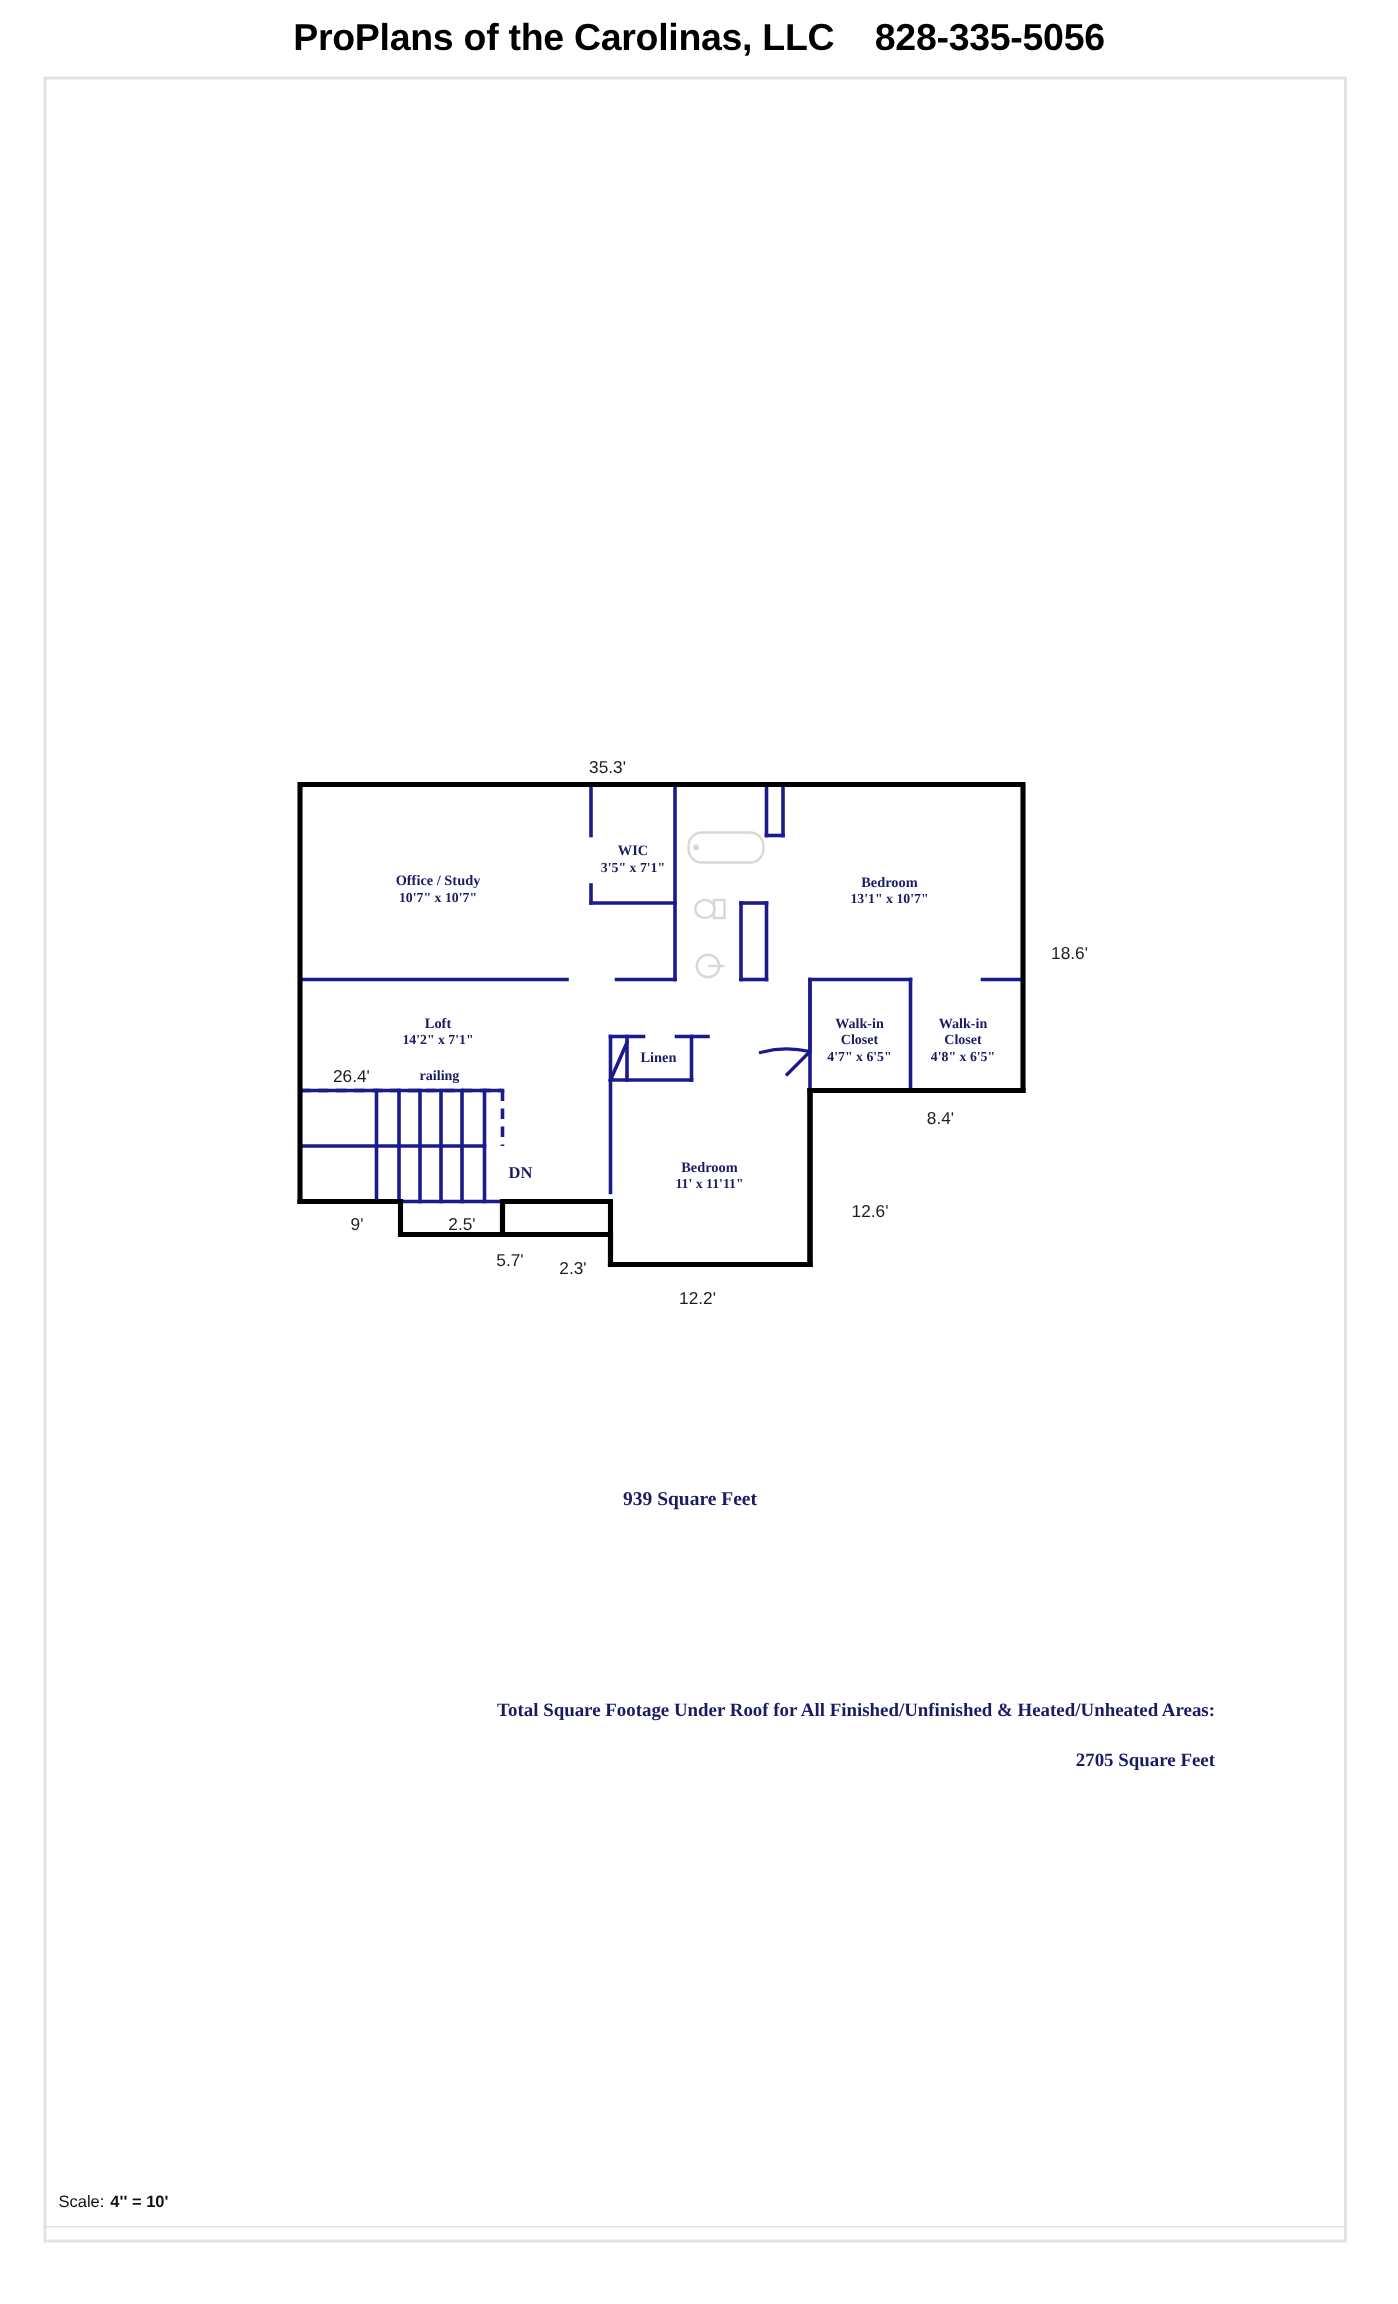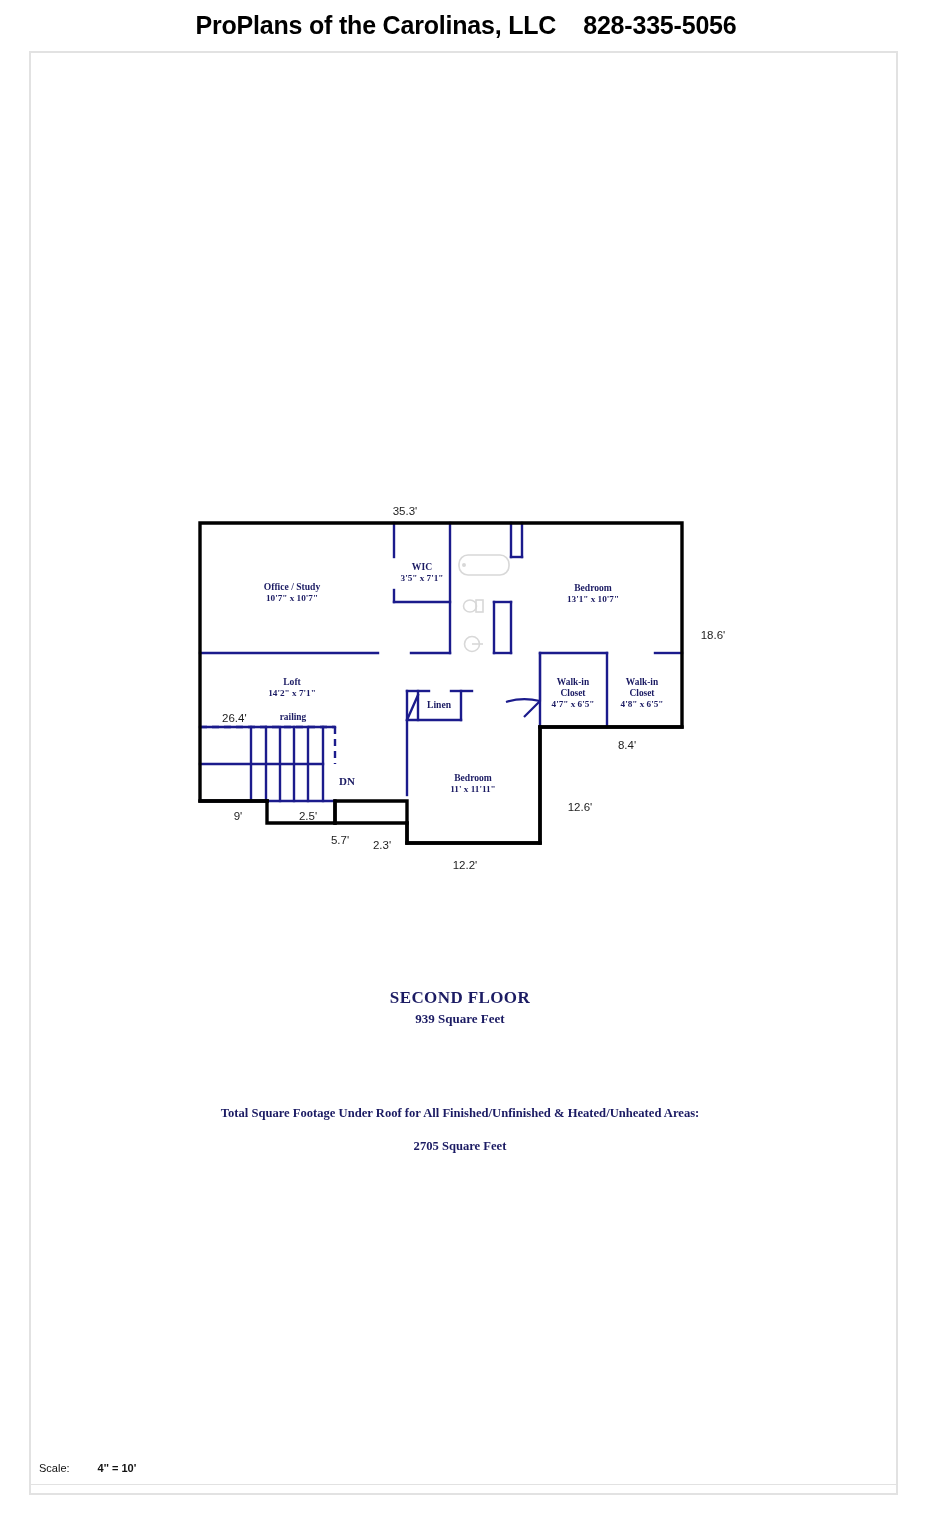--- a/index.html
+++ b/index.html
@@ -59,33 +59,33 @@
     color: #1b1b63;
     font-weight: bold;
   }
   #floor-caption {
     left: 160px; top: 988px; width: 600px;
   }
   #floor-caption .line1 { font-size: 17px; letter-spacing: 0.4px; }
   #floor-caption .line2 { font-size: 13px; margin-top: 3px; }
 
   #total-caption {
-    left: 110px; top: 1106px; width: 700px;
+    left: 110px; top: 1133px; width: 700px; text-align: right;
   }
   #total-caption .line1 { font-size: 12.6px; }
   #total-caption .line2 { font-size: 12.6px; margin-top: 18px; }
 
   
   #scale-footer {
     position: absolute;
     left: 39px; top: 1462px;
     width: 500px;
     display: flex;
     align-items: baseline;
-    gap: 28px;
+    gap: 4px;
     font-family: "Liberation Sans", sans-serif;
     font-size: 11px;
     color: #111;
   }
   #scale-value { font-weight: bold; }
   #scale-rule {
     position: absolute;
     left: 29px; top: 1484px;
     width: 869px; height: 1px;
     background: #e2e2e2;
@@ -260,21 +260,20 @@
     <text class="dim-label" x="145" y="339">5.7'</text>
     <text class="dim-label" x="187" y="344">2.3'</text>
     <text class="dim-label" x="270" y="364">12.2'</text>
   </g>
 </svg>
 </div>
 
 <div style="position:absolute;left:222px;top:712px;font-family:'Liberation Sans',sans-serif;font-size:11.5px;color:#1d1d1d;">26.4'</div>
 
 <div id="floor-caption" class="caption-block">
-  <div class="line1">SECOND FLOOR</div>
   <div class="line2">939 Square Feet</div>
 </div>
 
 <div id="total-caption" class="caption-block">
   <div class="line1">Total Square Footage Under Roof for All Finished/Unfinished &amp; Heated/Unheated Areas:</div>
   <div class="line2">2705 Square Feet</div>
 </div>
 
 <div id="scale-footer">
   <span>Scale:</span>

